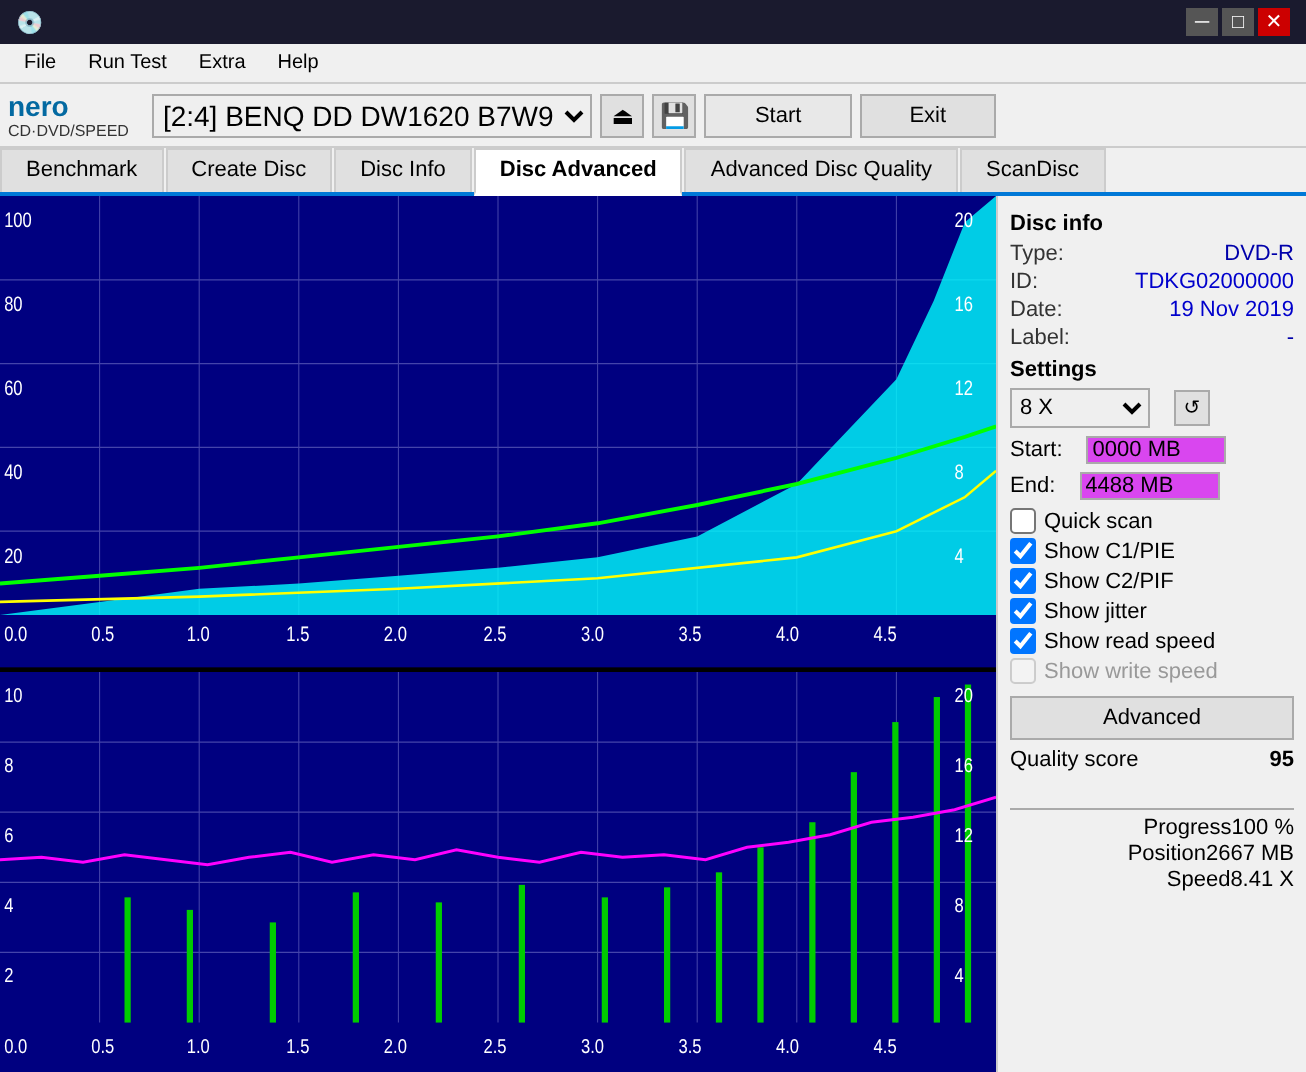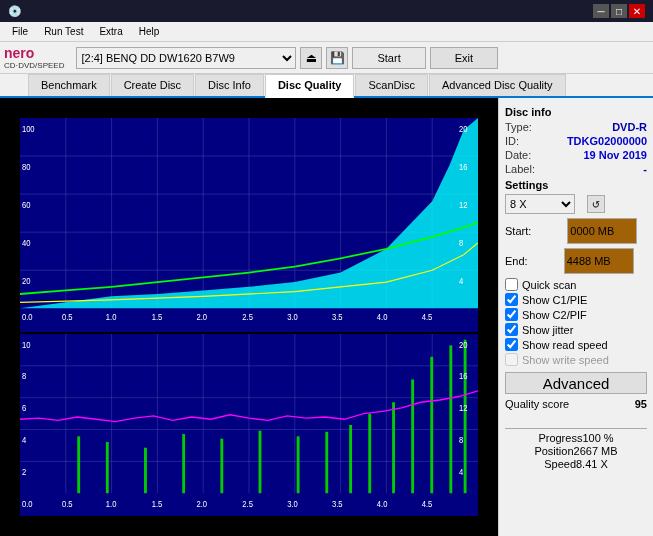--- a/index.html
+++ b/index.html
@@ -12,61 +12,61 @@
     .title-bar-btn { width: 16px; height: 14px; background: #555; color: #fff; border: none; font-size: 10px; cursor: pointer; display: flex; align-items: center; justify-content: center; }
     .title-bar-btn.close { background: #c00; }
     
     
     .menu-bar { background: #f0f0f0; display: flex; align-items: center; padding: 2px 4px; height: 20px; border-bottom: 1px solid #ccc; }
     .menu-item { padding: 2px 8px; font-size: 10px; cursor: pointer; }
     
     
     .toolbar { background: #f0f0f0; display: flex; align-items: center; padding: 3px 4px; height: 32px; border-bottom: 1px solid #ccc; gap: 4px; }
     .logo-area { display: flex; align-items: center; margin-right: 8px; }
-    .logo-nero { font-size: 14px; font-weight: bold; color: #be185d; }
+    .logo-nero { font-size: 14px; font-weight: bold; color: #0369a1; }
     .logo-sub { font-size: 8px; color: #333; }
-    .drive-select { width: 220px; height: 22px; font-size: 11px; border: 1px solid #aaa; }
+    .drive-select { width: 220px; height: 22px; font-size: 14px; border: 1px solid #aaa; }
     .toolbar-btn { height: 22px; padding: 0 24px; font-size: 11px; cursor: pointer; background: #e0e0e0; border: 1px solid #aaa; }
     .toolbar-btn.start { background: #e8e8e8; }
     .icon-btn { width: 22px; height: 22px; background: #e0e0e0; border: 1px solid #aaa; cursor: pointer; display: flex; align-items: center; justify-content: center; font-size: 12px; }
     
     
-    .tabs { background: #f0f0f0; display: flex; border-bottom: 2px solid #0078d7; height: 24px; padding-left: 28px; }
+    .tabs { background: #f0f0f0; display: flex; border-bottom: 2px solid #0078d7; height: 24px; }
     .tab { padding: 4px 12px; font-size: 11px; cursor: pointer; border: 1px solid #ccc; border-bottom: none; background: #e0e0e0; margin-right: 1px; }
     .tab.active { background: #fff; border-bottom: 2px solid #fff; margin-bottom: -2px; font-weight: bold; }
     
     
     .main-content { display: flex; height: calc(536px - 22px - 20px - 32px - 24px); }
     
     
-    .chart-area { flex: 1; background: #000; position: relative; padding: 20px; }
+    .chart-area { flex: 1; background: #000; position: relative; padding: 0; }
     
     
     .right-panel { width: 155px; background: #f0f0f0; padding: 4px 6px; border-left: 1px solid #ccc; overflow: hidden; }
     
     .section-title { font-weight: bold; font-size: 11px; margin-bottom: 3px; margin-top: 4px; }
     .info-row { display: flex; justify-content: space-between; font-size: 11px; margin-bottom: 2px; }
     .info-label { color: #333; }
-    .info-value { color: #00a; font-weight: bold; }
+    .info-value { color: #00a; font-weight: normal; }
     .info-value.blue { color: #0000cc; }
     
     .settings-row { display: flex; align-items: center; gap: 12px; margin-bottom: 4px; }
     .speed-select { width: 70px; height: 20px; font-size: 11px; border: 1px solid #aaa; }
     
-    .mb-field { width: 70px; height: 26px; font-size: 11px; border: 1px solid #aaa; padding: 0 2px; background: #a16207; margin-left: 24px; }
+    .mb-field { width: 70px; height: 14px; font-size: 11px; border: 1px solid #aaa; padding: 0 2px; background: #d946ef; }
     
     .checkbox-row { display: flex; align-items: center; gap: 4px; margin-bottom: 2px; font-size: 11px; }
     .checkbox-row input[type=checkbox] { margin: 0; }
     
-    .advanced-btn { width: 100%; height: 22px; margin-top: 4px; font-size: 15px; cursor: pointer; background: #e0e0e0; border: 1px solid #aaa; }
+    .advanced-btn { width: 100%; height: 22px; margin-top: 4px; font-size: 11px; cursor: pointer; background: #e0e0e0; border: 1px solid #aaa; }
     
     .quality-row { display: flex; justify-content: space-between; font-size: 11px; margin-bottom: 18px; }
     .quality-value { font-weight: bold; color: #000; }
     
-    .progress-row { display: flex; justify-content: center; font-size: 11px; margin-bottom: 1px; }
+    .progress-row { display: flex; justify-content: flex-end; font-size: 11px; margin-bottom: 1px; }
     
     svg { position: absolute; top: 0; left: 0; }
   </style>
 </head>
 <body>
 
 <div class="title-bar">
   <div class="title-bar-left">
     <span>💿</span>
   </div>
@@ -97,23 +97,23 @@
   <div class="icon-btn">⏏</div>
   <div class="icon-btn">💾</div>
   <button class="toolbar-btn start">Start</button>
   <button class="toolbar-btn">Exit</button>
 </div>
 
 <div class="tabs">
   <div class="tab">Benchmark</div>
   <div class="tab">Create Disc</div>
   <div class="tab">Disc Info</div>
-  <div class="tab active">Disc Quality</div>
+  <div class="tab active">Disc Advanced</div>
+  <div class="tab">Advanced Disc Quality</div>
   <div class="tab">ScanDisc</div>
-  <div class="tab">Advanced Disc Quality</div>
 </div>
 
 <div class="main-content">
 
   <div class="chart-area">
     <div style="width:100%; height:100%; display:flex; flex-direction:column;">
 
       <div style="flex:1; position:relative; margin-bottom:2px;">
         <svg width="100%" height="100%" viewBox="0 0 480 180" preserveAspectRatio="none">
 

